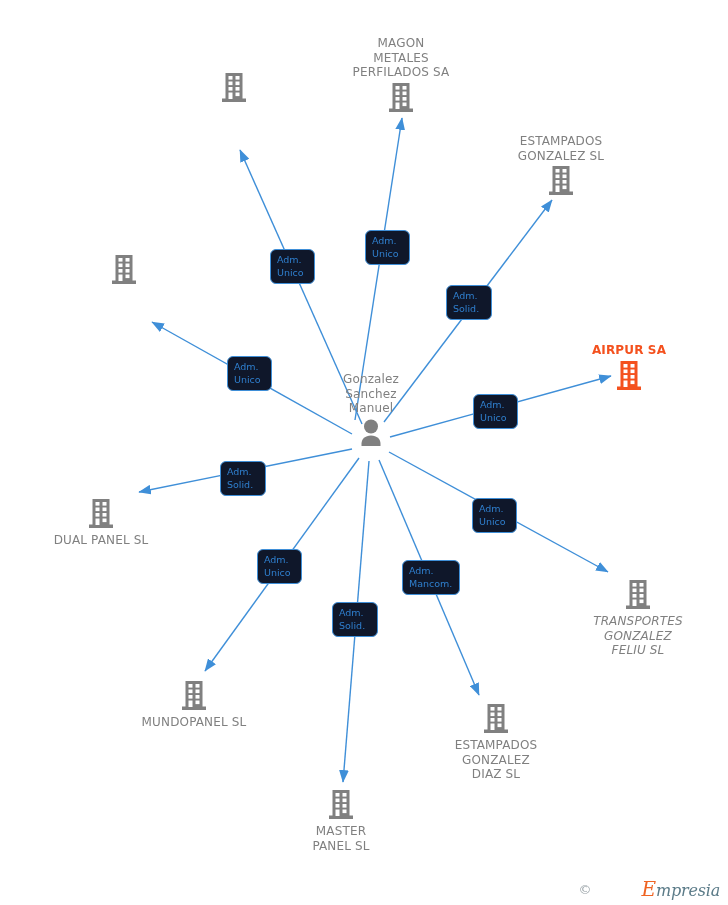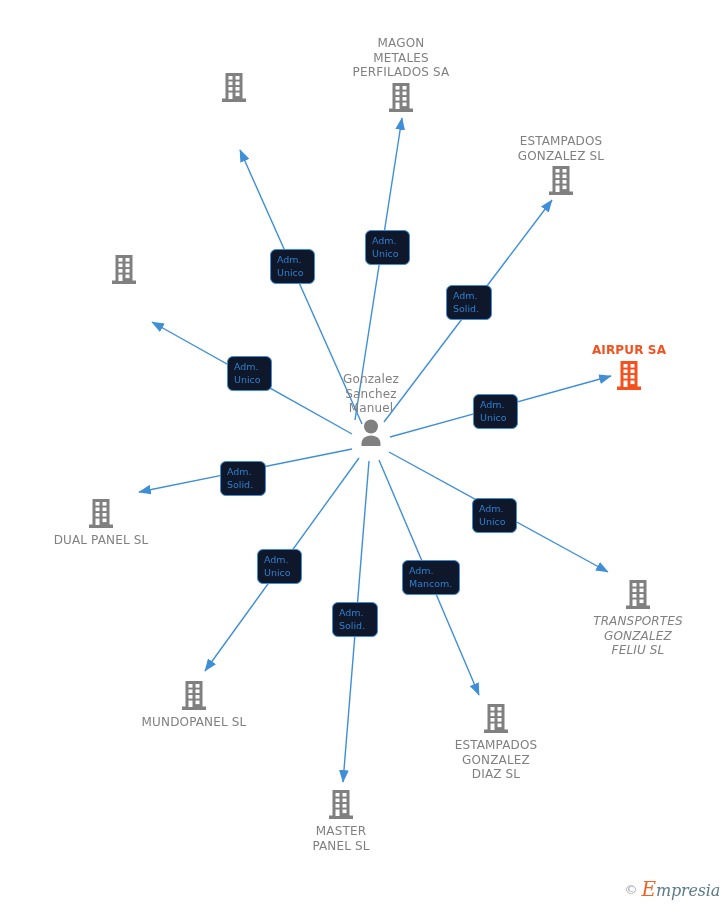--- a/index.html
+++ b/index.html
@@ -86,20 +86,21 @@
     font-size: 13px;
     line-height: 1;
   }
   #watermark .brand {
     font-family: "DejaVu Serif", "Liberation Serif", serif;
     font-style: italic;
     font-size: 16px;
     color: #5b7b88;
     line-height: 1;
     letter-spacing: -0.2px;
+    margin-left: 46px;
   }
   #watermark .brand .cap {
     color: #ef6423;
     font-size: 20px;
   }
 </style>
 </head>
 <body>
 
 <div id="graph">

